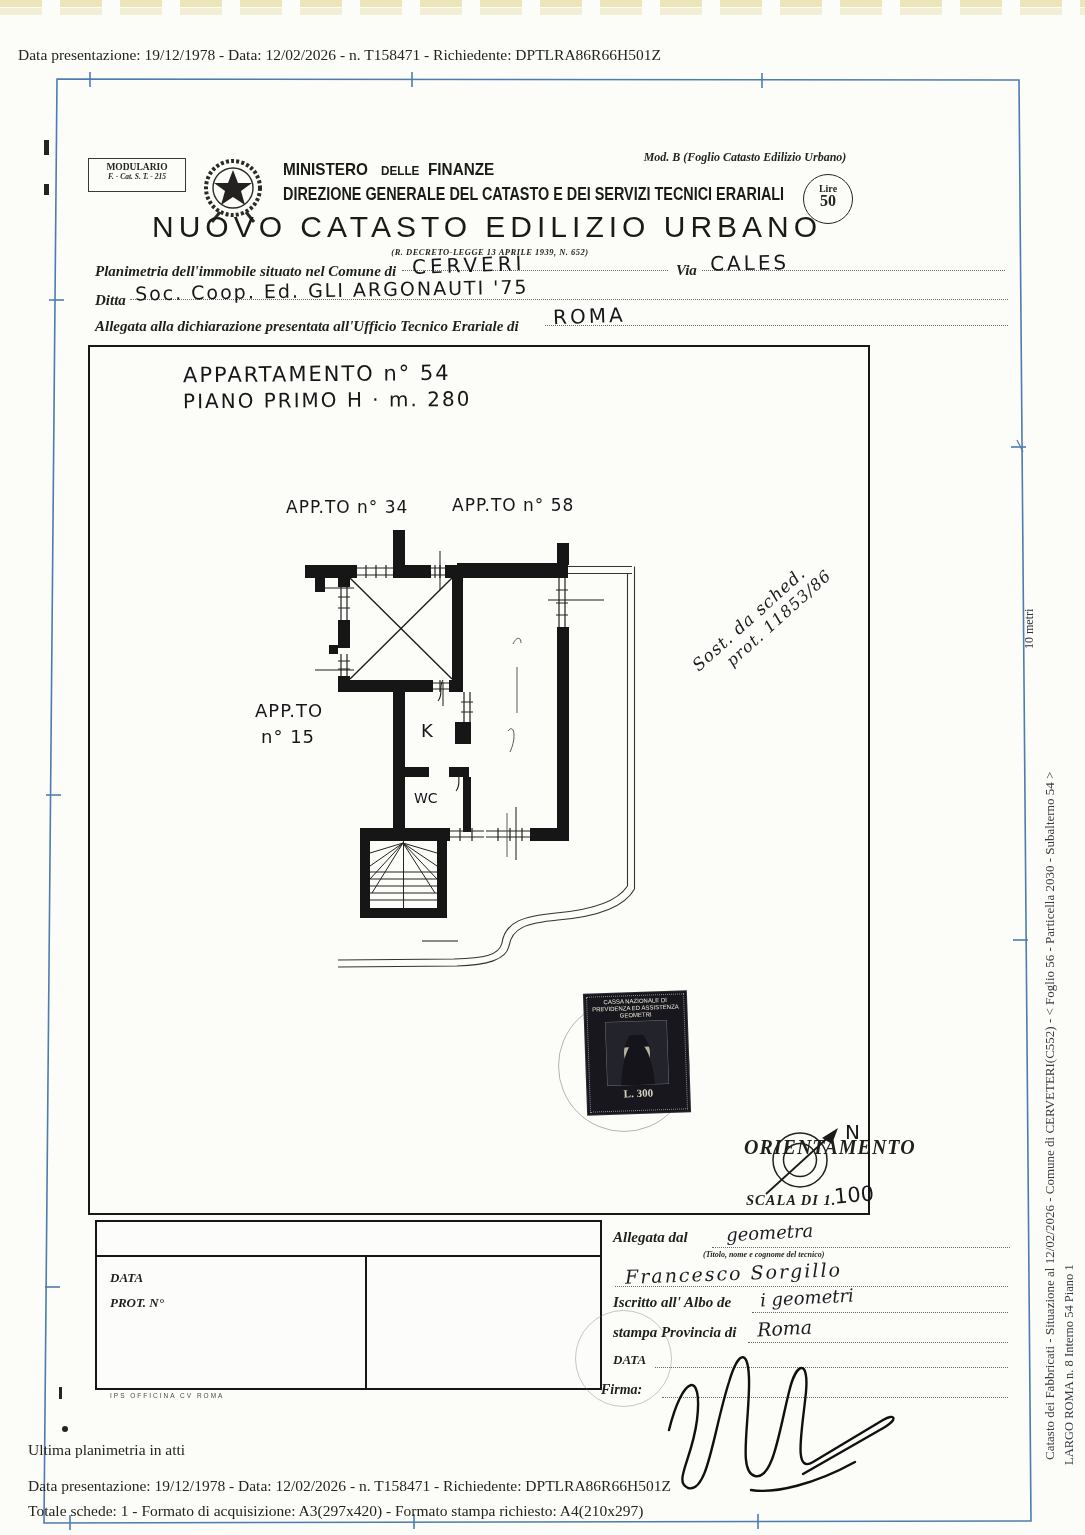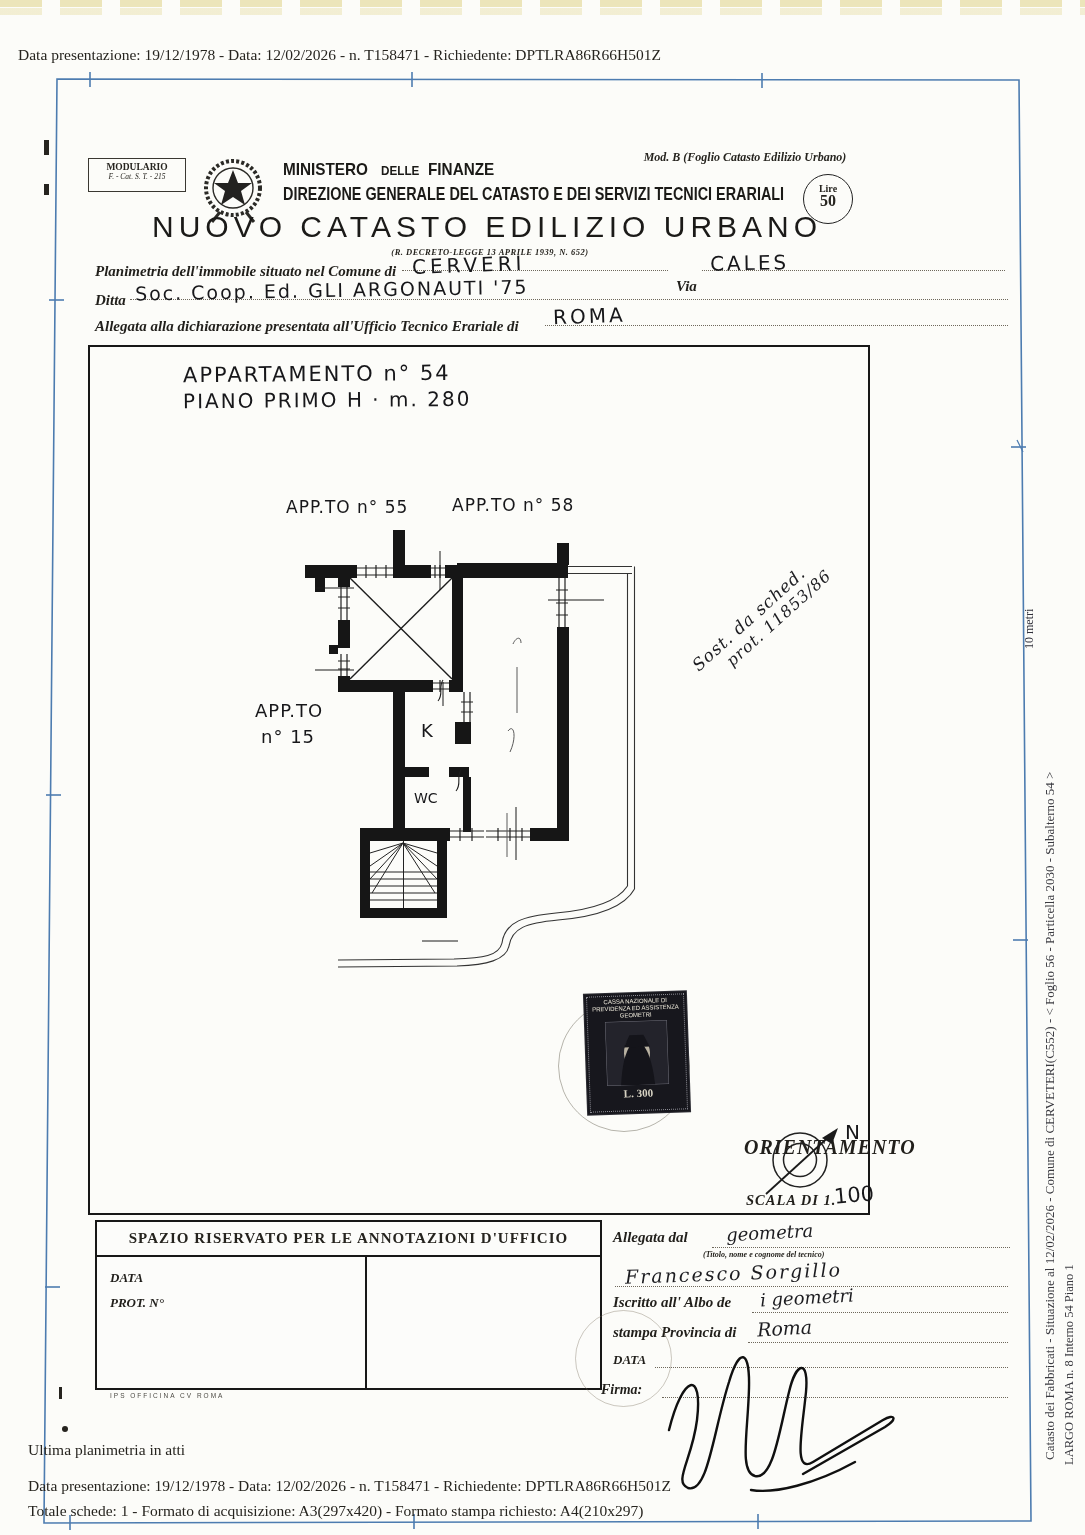--- a/index.html
+++ b/index.html
@@ -57,21 +57,21 @@
   </g>
 </svg>
 
 <div class="abs mark" style="left:44px;top:140px;width:5px;height:15px;"></div>
 <div class="abs mark" style="left:44px;top:184px;width:5px;height:11px;"></div>
 <div class="abs mark" style="left:59px;top:1387px;width:3px;height:12px;"></div>
 <div class="abs mark" style="left:62px;top:1426px;width:6px;height:6px;border-radius:50%;"></div>
 
 <div class="abs" style="left:88px;top:158px;width:96px;height:32px;border:1.2px solid #3a3832;text-align:center;">
   <div class="serif" style="font-size:9.5px;font-weight:bold;margin-top:3px;">MODULARIO</div>
-  <div class="serif" style="font-size:7.5px;font-style:italic;font-weight:normal;">F. - Cat. S. T. - 215</div>
+  <div class="serif" style="font-size:7.5px;font-style:italic;font-weight:bold;">F. - Cat. S. T. - 215</div>
 </div>
 
 <svg class="emblem-svg" style="left:200px;top:156px;" width="66" height="68" viewBox="0 0 66 68">
   <circle cx="33" cy="32" r="27" fill="none" stroke="#2b2a26" stroke-width="4" stroke-dasharray="3,2.2"></circle>
   <circle cx="33" cy="32" r="20" fill="none" stroke="#2b2a26" stroke-width="1.4"></circle>
   <polygon points="33,14 38,27 52,27 41,35 45,49 33,41 21,49 25,35 14,27 28,27" fill="#232220"></polygon>
   <line x1="20" y1="56" x2="12" y2="66" stroke="#2b2a26" stroke-width="3"></line>
   <line x1="46" y1="56" x2="54" y2="66" stroke="#2b2a26" stroke-width="3"></line>
 </svg>
 
@@ -88,21 +88,21 @@
   <div class="serif" style="font-size:10px;font-weight:bold;margin-top:8px;">Lire</div>
   <div class="serif" style="font-size:16px;font-weight:bold;line-height:14px;text-align:center;">50</div>
 </div>
 
 <div class="abs" style="left:152px;top:210px;font-family:'Liberation Sans',sans-serif;font-size:30px;letter-spacing:5px;color:#1b1a18;white-space:nowrap;">NUOVO CATASTO EDILIZIO URBANO</div>
 <div class="abs serif" style="left:300px;top:247px;width:380px;text-align:center;font-size:8.5px;font-style:italic;font-weight:bold;letter-spacing:.5px;">(R. DECRETO-LEGGE 13 APRILE 1939, N. 652)</div>
 
 <div class="abs lbl" style="left:95px;top:263px;font-size:15px;">Planimetria dell'immobile situato nel Comune di</div>
 <div class="abs dotted" style="left:402px;top:252px;width:266px;"></div>
 <div class="abs hand" style="left:412px;top:253px;font-size:20px;letter-spacing:4px;transform:rotate(-2deg);">CERVERI</div>
-<div class="abs lbl" style="left:676px;top:278px;font-size:15px;">Via</div>
+<div class="abs lbl" style="left:676px;top:262px;font-size:15px;">Via</div>
 <div class="abs dotted" style="left:702px;top:252px;width:303px;"></div>
 <div class="abs hand" style="left:710px;top:251px;font-size:20px;letter-spacing:3px;transform:rotate(-1deg);">CALES</div>
 
 <div class="abs lbl" style="left:95px;top:292px;font-size:15px;">Ditta</div>
 <div class="abs dotted" style="left:130px;top:281px;width:878px;"></div>
 <div class="abs hand" style="left:135px;top:279px;font-size:19px;letter-spacing:2px;transform:rotate(-1deg);">Soc. Coop. Ed.  GLI ARGONAUTI '75</div>
 
 <div class="abs lbl" style="left:95px;top:318px;font-size:15px;">Allegata alla dichiarazione presentata all'Ufficio Tecnico Erariale di</div>
 <div class="abs dotted" style="left:545px;top:307px;width:463px;"></div>
 <div class="abs hand" style="left:553px;top:304px;font-size:20px;letter-spacing:3px;transform:rotate(-2deg);">ROMA</div>
@@ -195,21 +195,21 @@
   </g>
 
   <g stroke="#5a5a5a" stroke-width="1" fill="none">
     <path d="M425 299 C428 292,433 291,433 298"></path>
     <path d="M429 322 V368"></path>
     <path d="M420 386 C426 378,429 392,422 407"></path>
     <path d="M419 468 V512"></path>
   </g>
 </svg>
 
-<div class="abs hand" style="left:286px;top:497px;font-size:17px;letter-spacing:1px;">APP.TO n° 55</div>
+<div class="abs hand" style="left:286px;top:497px;font-size:17px;letter-spacing:1px;">APP.TO n° 34</div>
 <div class="abs hand" style="left:452px;top:495px;font-size:17px;letter-spacing:1px;">APP.TO n° 58</div>
 <div class="abs hand" style="left:255px;top:700px;font-size:18px;letter-spacing:1px;">APP.TO</div>
 <div class="abs hand" style="left:261px;top:726px;font-size:18px;letter-spacing:1px;">n° 15</div>
 <div class="abs hand" style="left:421px;top:720px;font-size:18px;">K</div>
 <div class="abs hand" style="left:414px;top:790px;font-size:14px;">WC</div>
 
 <div class="abs" style="left:688px;top:660px;width:215px;transform:rotate(-42deg);transform-origin:left top;">
   <div class="script" style="font-size:17px;letter-spacing:1px;">Sost. da sched.</div>
   <div class="script" style="font-size:16px;letter-spacing:1px;margin-left:28px;">prot. 11853/86</div>
 </div>
@@ -233,21 +233,20 @@
   <circle cx="40" cy="42" r="27" fill="none" stroke="#222" stroke-width="1.5"></circle>
   <circle cx="40" cy="42" r="16.5" fill="none" stroke="#222" stroke-width="1.5"></circle>
   <line x1="6" y1="76" x2="74" y2="14" stroke="#1b1b1b" stroke-width="1.8"></line>
   <polygon points="78,10 62,20 72,26" fill="#1b1b1b"></polygon>
 </svg>
 <div class="abs hand" style="left:845px;top:1120px;font-size:20px;">N</div>
 <div class="abs lbl" style="left:746px;top:1192px;font-size:14.5px;letter-spacing:1px;">SCALA DI 1.</div>
 <div class="abs hand" style="left:834px;top:1183px;font-size:21px;transform:rotate(-5deg);">100</div>
 
 <div class="abs annbox" style="left:95px;top:1220px;width:503px;height:166px;">
-  <div class="serif" style="font-size:15px;font-weight:bold;text-align:center;letter-spacing:1px;padding-top:8px;">SPAZIO RISERVATO PER LE ANNOTAZIONI D'UFFICIO</div>
   <div class="abs" style="left:0;top:33px;width:100%;height:2px;background:#171717;"></div>
   <div class="abs" style="left:268px;top:33px;width:2px;height:133px;background:#171717;"></div>
   <div class="abs lbl" style="left:13px;top:48px;font-size:13px;">DATA</div>
   <div class="abs lbl" style="left:13px;top:73px;font-size:13px;">PROT. N°</div>
 </div>
 <div class="abs" style="left:110px;top:1392px;font-family:'Liberation Sans',sans-serif;font-size:6.5px;letter-spacing:2px;color:#4c4a44;">IPS OFFICINA CV ROMA</div>
 
 <div class="abs lbl" style="left:613px;top:1229px;font-size:15px;">Allegata dal</div>
 <div class="abs dotted" style="left:712px;top:1229px;width:298px;"></div>
 <div class="abs script" style="left:726px;top:1222px;font-size:18px;transform:rotate(-3deg);">geometra</div>

